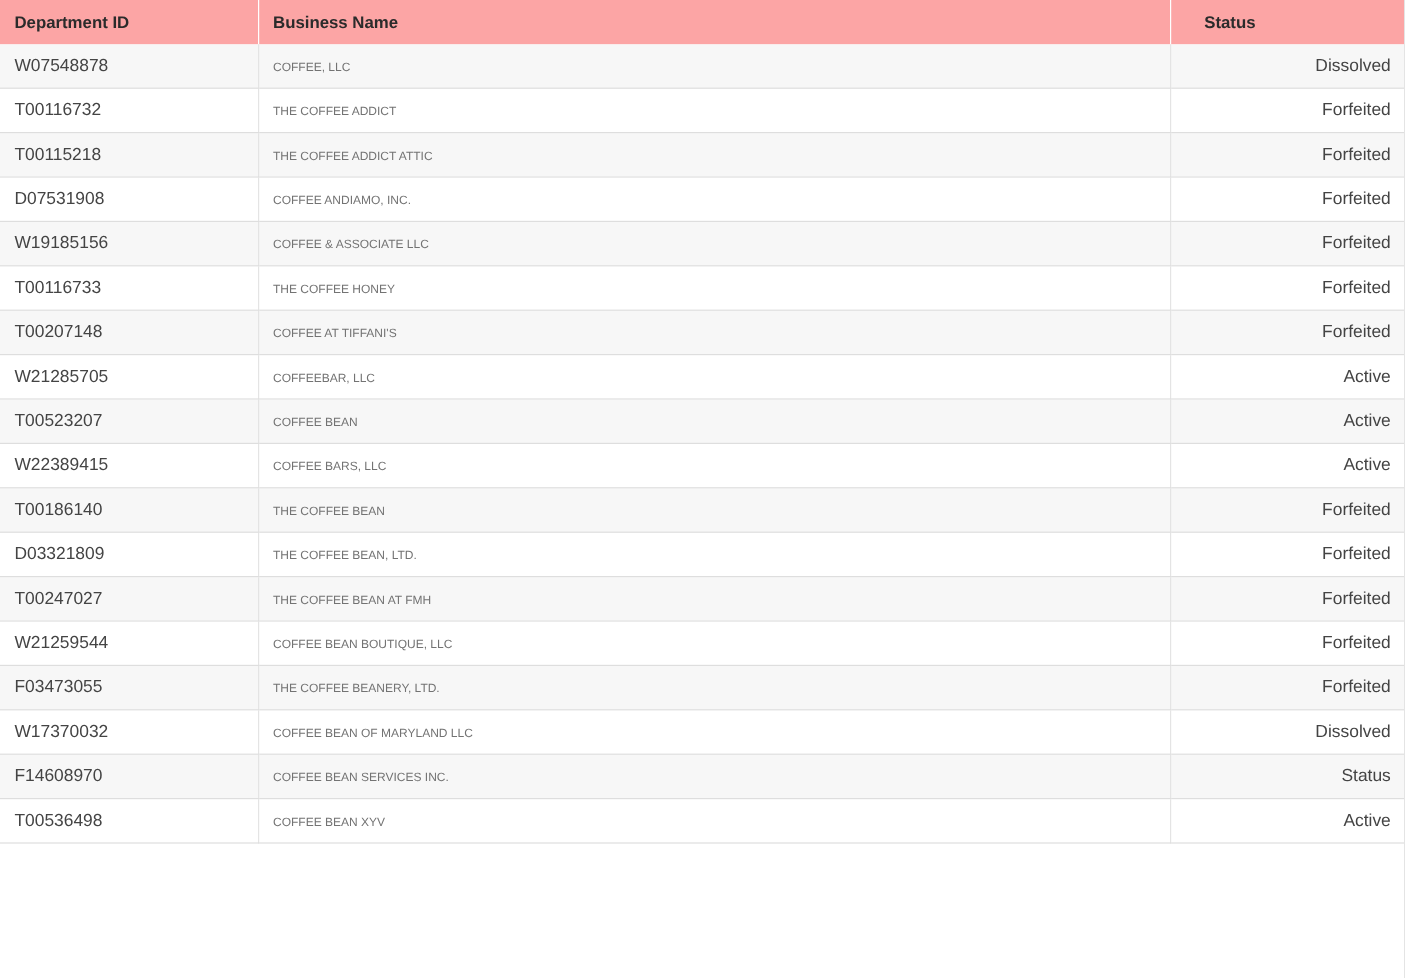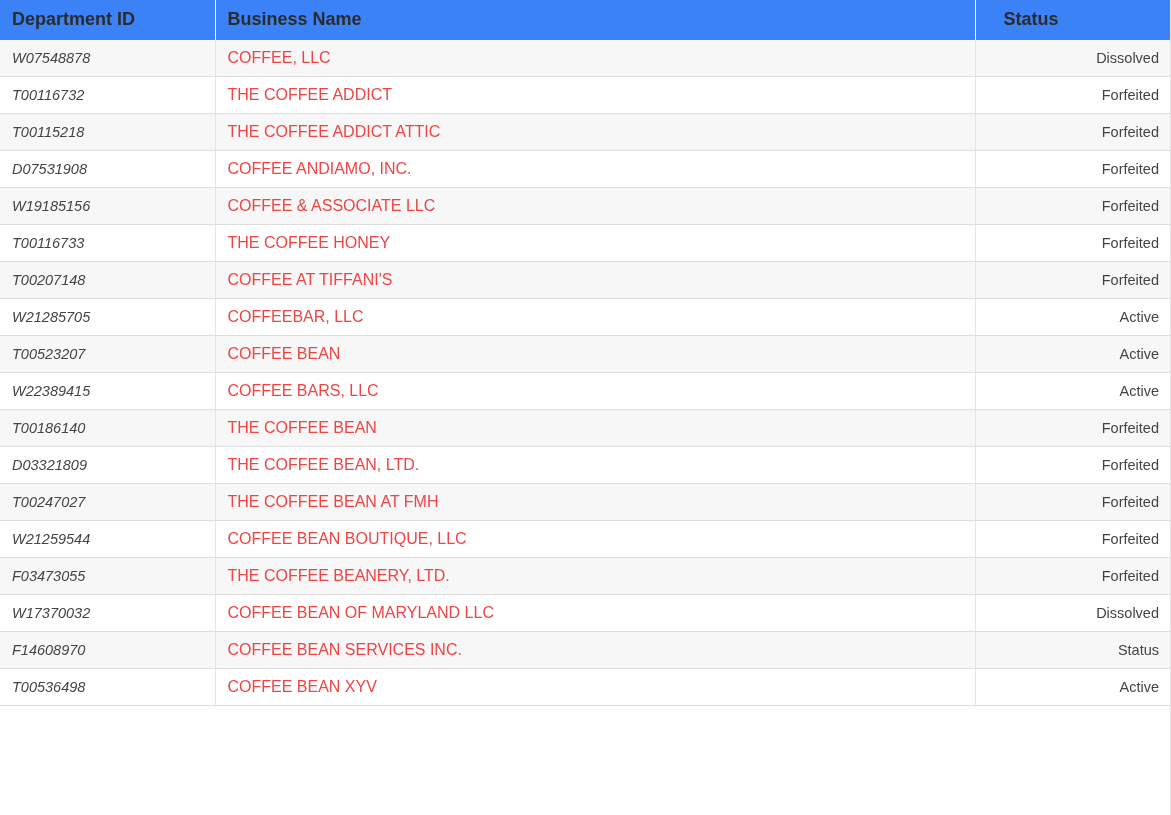--- a/index.html
+++ b/index.html
@@ -20,24 +20,24 @@
     border-collapse: collapse;
     table-layout: fixed;
     font-size: 14.5px;
   }
 
   .results-table col.col-dept   { width: 215px; }
   .results-table col.col-name   { width: 760px; }
   .results-table col.col-status { width: 196px; }
 
   .results-table thead th {
-    background: #3b82f6;
+    background: #fca5a5;
     color: #2b2b2b;
     font-weight: 600;
-    font-size: 18px;
+    font-size: 14px;
     text-align: left;
     padding: 9px 12px 10px 12px;
     height: 18px;
     border-right: 1px solid #ffffff;
     white-space: nowrap;
     vertical-align: middle;
   }
   .results-table thead th:last-child {
     border-right: none;
     padding-left: 28px;
@@ -61,29 +61,28 @@
 
   .results-table tbody tr:nth-child(odd) td {
     background: #f7f7f7;
   }
   .results-table tbody tr:nth-child(even) td {
     background: #ffffff;
   }
 
   .cell-dept {
     color: #454545;
-    font-style: italic;
   }
 
   .cell-name a,
   .cell-name .biz-link {
-    color: #ef4444;
+    color: #737373;
     text-decoration: none;
     cursor: pointer;
-    font-size: 16px;
+    font-size: 10px;
   }
 
   .cell-status {
     text-align: right;
     color: #4a4a4a;
   }
 
   
   .edge-line {
     position: absolute;

